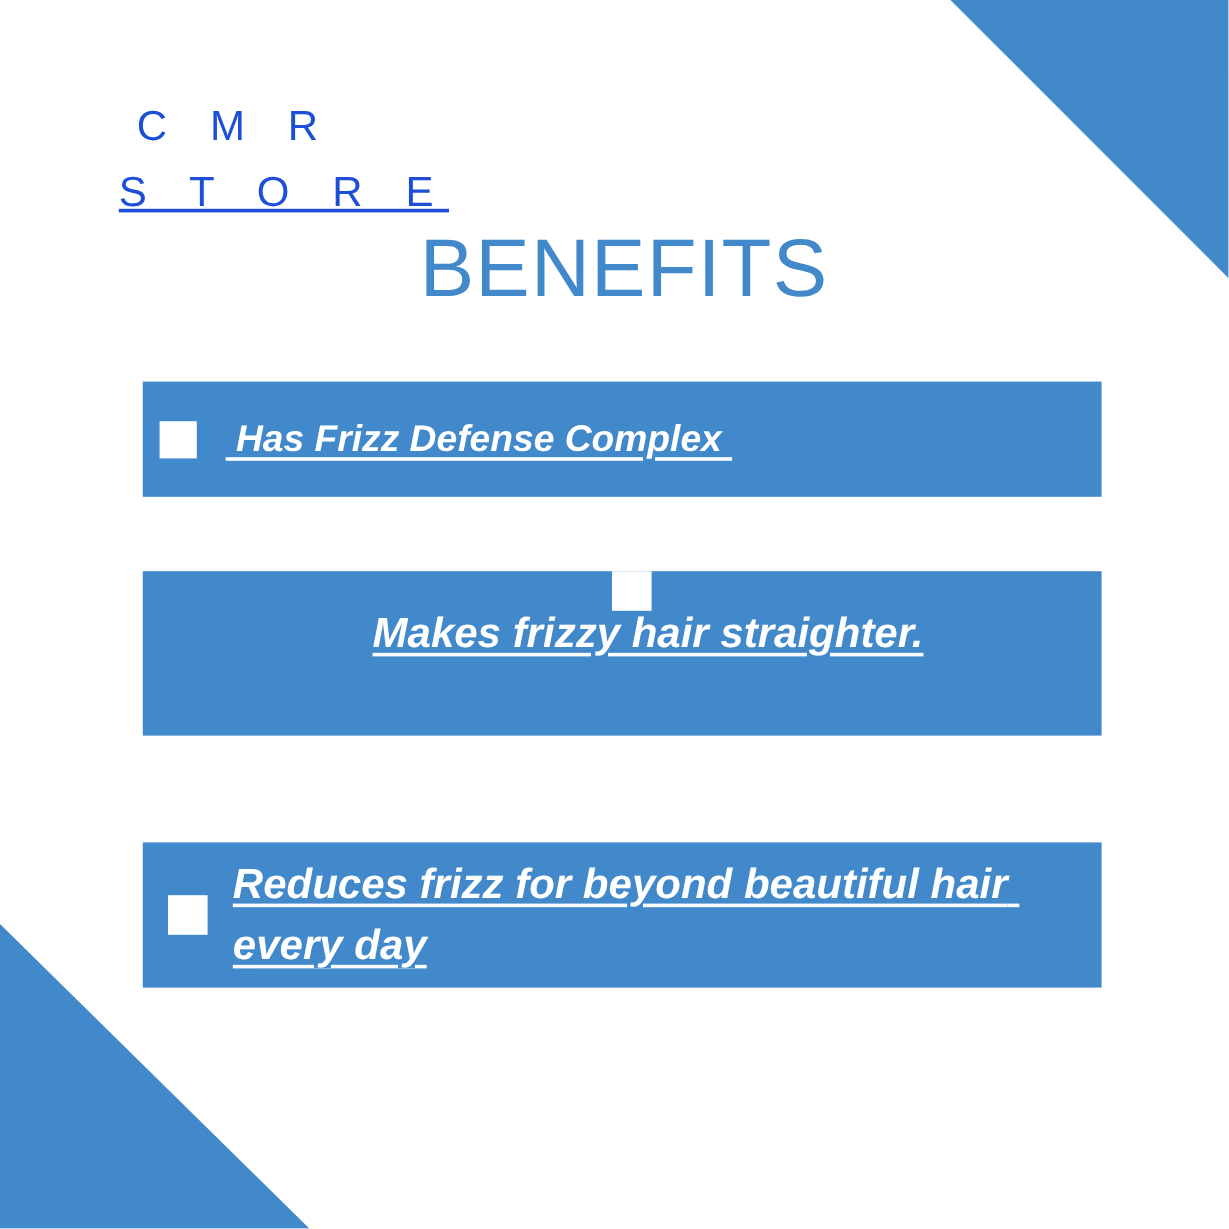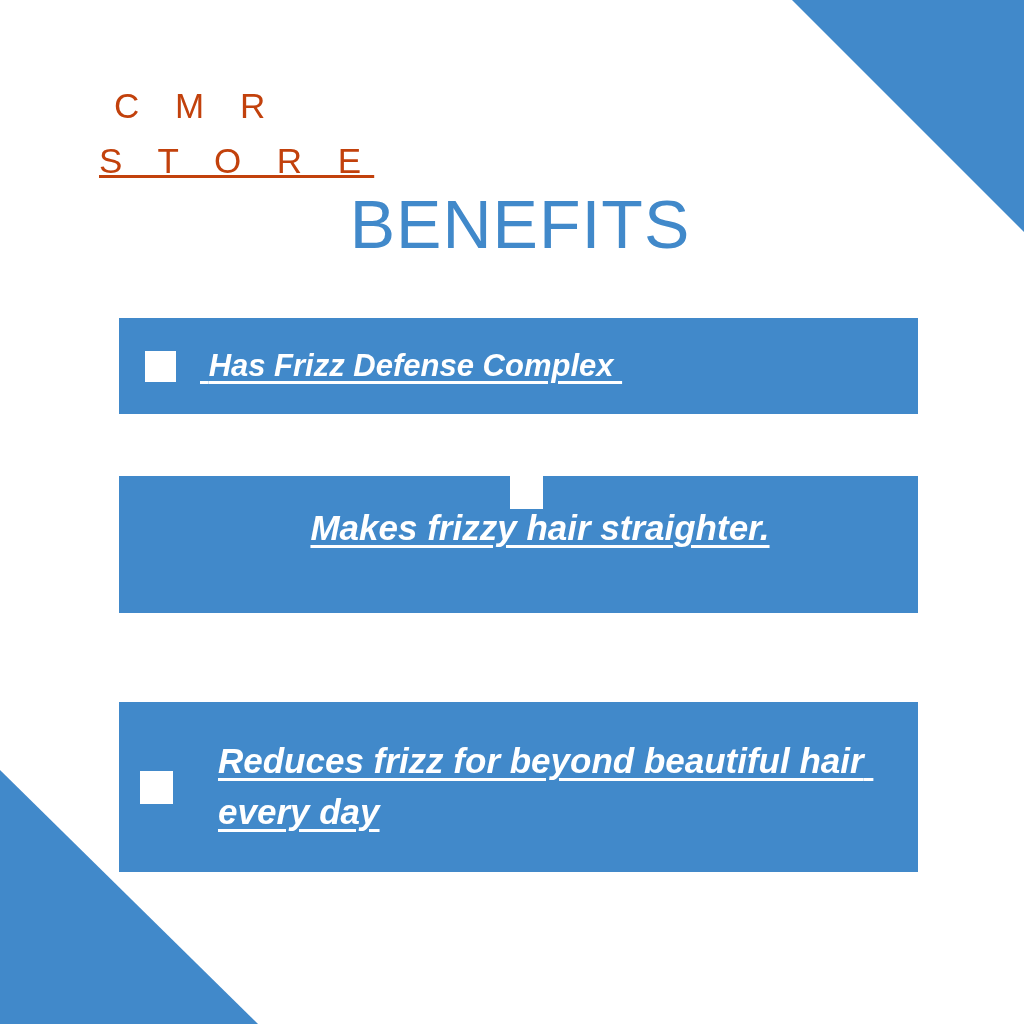--- a/index.html
+++ b/index.html
@@ -33,21 +33,21 @@
     top: 88px;
     line-height: 1.0;
     user-select: none;
   }
   .brand-line {
     display: block;
     font-family: "Liberation Sans", sans-serif;
     font-size: 35px;
     font-weight: 400;
     letter-spacing: 13px;
-    color: #c2410c;
+    color: #1d4ed8;
     white-space: pre;
   }
   #brand-line-1 { margin-left: 28px; margin-bottom: 20px; }
   #brand-line-2 { margin-left: 13px; text-decoration: underline; }
 
   
   #page-title {
     position: absolute;
     left: 0;
     right: 0;
@@ -65,23 +65,23 @@
   
   .benefit-bar {
     position: absolute;
     left: 119px;
     width: 799px;
     background: #4189ca;
     display: flex;
     align-items: center;
     box-sizing: border-box;
   }
-  #benefit-bar-0 { top: 318px;  height: 96px;  padding-left: 26px; }
+  #benefit-bar-0 { top: 318px;  height: 96px;  padding-left: 14px; }
   #benefit-bar-1 { top: 476px;  height: 137px; padding-left: 16px; flex-direction: column; }
-  #benefit-bar-2 { top: 702px;  height: 170px; padding-left: 21px; justify-content: space-between; }
+  #benefit-bar-2 { top: 702px;  height: 121px; padding-left: 21px; }
 
   .bullet-square {
     flex: 0 0 auto;
     background: #ffffff;
     display: block;
   }
   #bullet-square-0 { width: 31px; height: 31px; }
   #bullet-square-1 { width: 33px; height: 33px; }
   #bullet-square-2 { width: 33px; height: 33px; }
 

